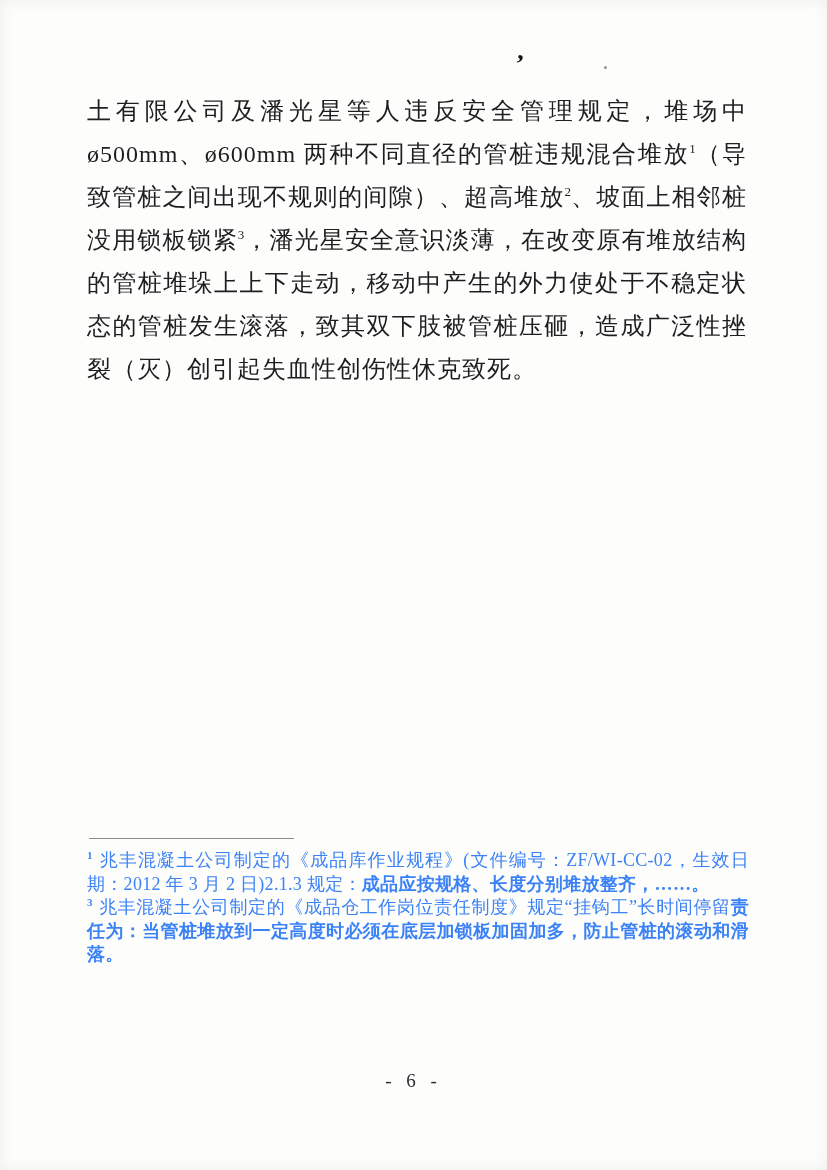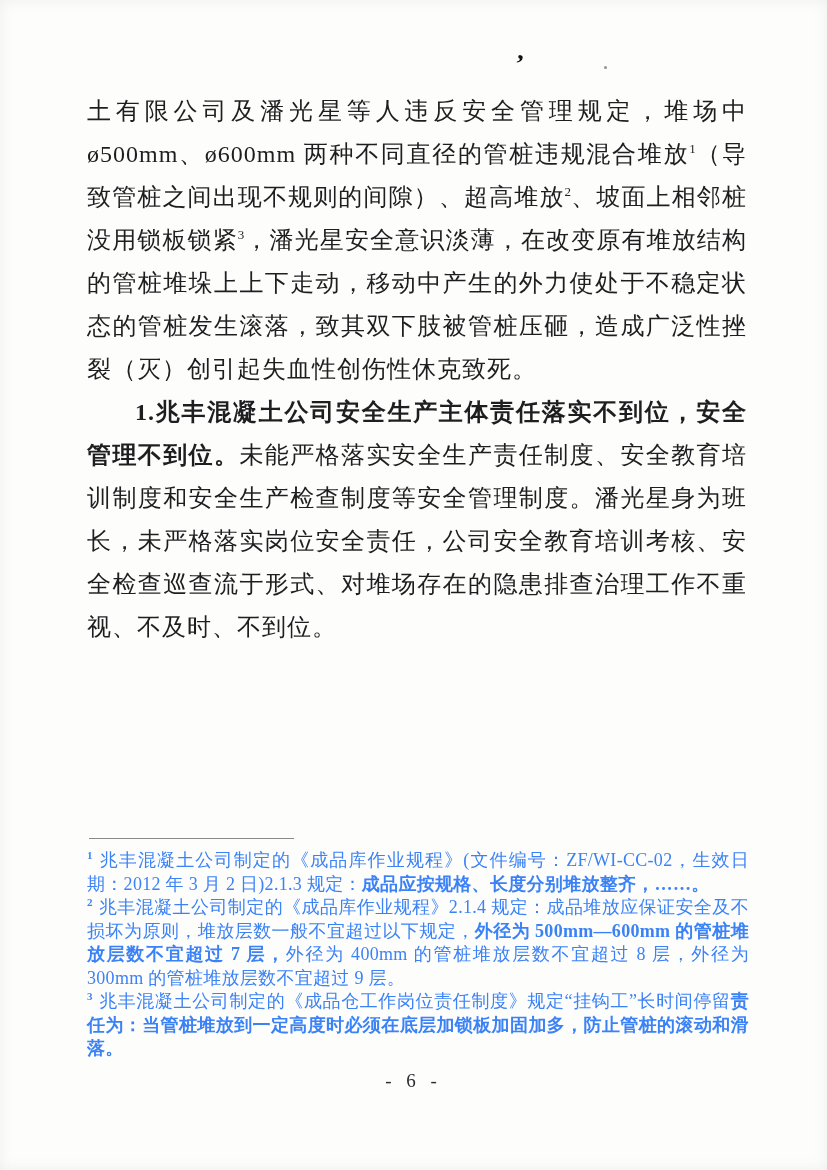--- a/index.html
+++ b/index.html
@@ -113,37 +113,31 @@
   <span class="scan-mark">,</span>
   <span class="scan-dot"></span>
 
   <main class="content">
 
     <p>
       <span>土有限公司及潘光星等人违反安全管理规定，堆场中ø500mm、ø600mm 两种不同直径的管桩违规混合堆放</span><sup class="body-sup">1</sup><span>（导致管桩之间出现不规则的间隙）、超高堆放</span><sup class="body-sup">2</sup><span>、坡面上相邻桩没用锁板锁紧</span><sup class="body-sup">3</sup><span>，潘光星安全意识淡薄，在改变原有堆放结构的管桩堆垛上上下走动，移动中产生的外力使处于不稳定状态的管桩发生滚落，致其双下肢被管桩压砸，造成广泛性挫裂（灭）创引起失血性创伤性休克致死。</span>
     </p>
 
 
-    <p class="indent-2em">
-      <strong>1.兆丰混凝土公司安全生产主体责任落实不到位，安全管理不到位。</strong><span>未能严格落实安全生产责任制度、安全教育培训制度和安全生产检查制度等安全管理制度。潘光星身为班长，未严格落实岗位安全责任，公司安全教育培训考核、安全检查巡查流于形式、对堆场存在的隐患排查治理工作不重视、不及时、不到位。</span>
-    </p>
 
 
   </main>
 
   <footer class="footnotes">
     <div class="fn-rule"></div>
 
     <p>
       <sup class="fn-marker">1</sup><span>兆丰混凝土公司制定的《成品库作业规程》(文件编号：ZF/WI-CC-02，生效日期：2012 年 3 月 2 日)2.1.3 规定：</span><strong>成品应按规格、长度分别堆放整齐，……。</strong><span></span>
     </p>
 
-    <p>
-      <sup class="fn-marker">2</sup><span>兆丰混凝土公司制定的《成品库作业规程》2.1.4 规定：成品堆放应保证安全及不损坏为原则，堆放层数一般不宜超过以下规定，</span><strong>外径为 500mm—600mm 的管桩堆放层数不宜超过 7 层，</strong><span>外径为 400mm 的管桩堆放层数不宜超过 8 层，外径为 300mm 的管桩堆放层数不宜超过 9 层。</span>
-    </p>
 
     <p>
       <sup class="fn-marker">3</sup><span>兆丰混凝土公司制定的《成品仓工作岗位责任制度》规定“挂钩工”长时间停留</span><strong>责任为：当管桩堆放到一定高度时必须在底层加锁板加固加多，防止管桩的滚动和滑落。</strong><span></span>
     </p>
   </footer>
 
   <div class="page-number">- 6 -</div>
 
 </div>
 

